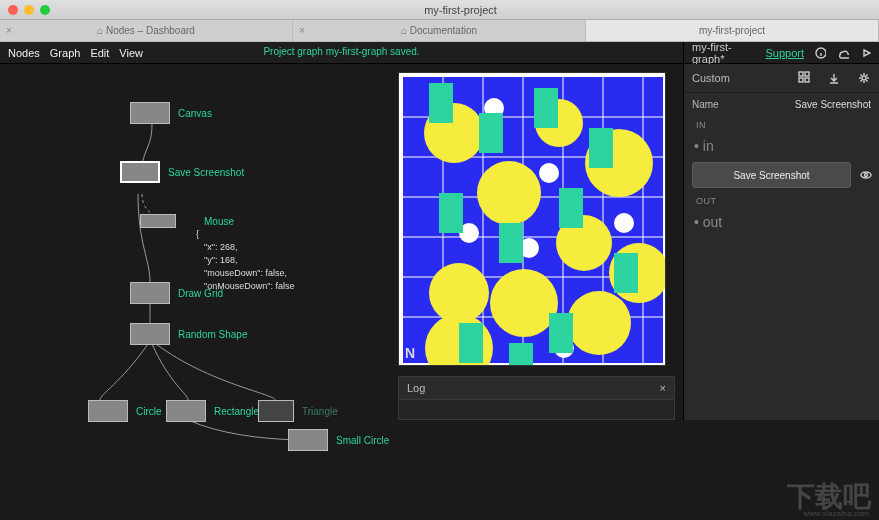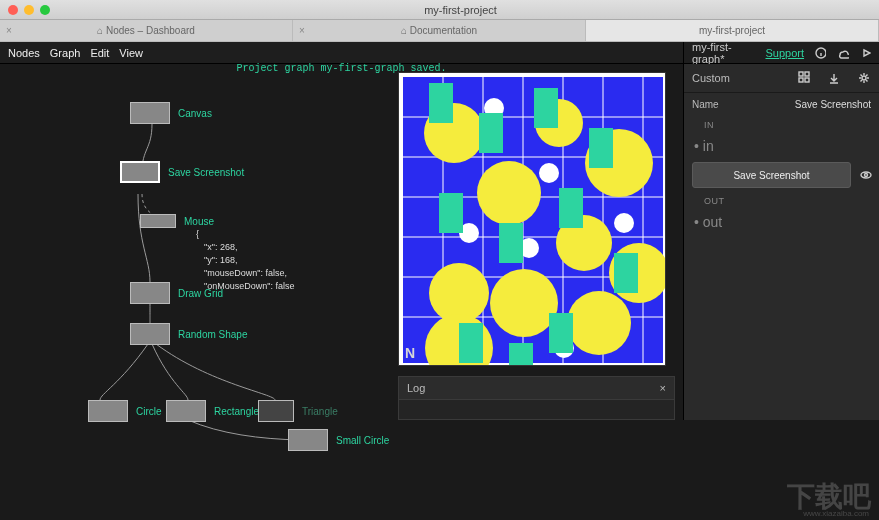--- a/index.html
+++ b/index.html
@@ -12,37 +12,37 @@
   .mac-tabs { height: 22px; background: #d8d8d8; display: flex; border-bottom: 1px solid #bbb; }
   .mac-tab { flex: 1; border-right: 1px solid #bbb; display: flex; align-items: center; justify-content: center; color: #666; font-size: 10px; background: #cfcfcf; position: relative; }
   .mac-tab.active { background: #e6e6e6; }
   .mac-tab .x { position: absolute; left: 6px; color: #888; }
   .content { display: flex; height: 378px; }
   .app-bar { height: 22px; background: #1e1e1e; display: flex; align-items: center; padding: 0 8px; border-bottom: 1px solid #000; }
   .left-col { width: 683px; display: flex; flex-direction: column; background: #1a1a1a; }
   .right-col { width: 196px; background: #2a2a2a; display: flex; flex-direction: column; border-left: 1px solid #000; }
   .menu-items { display: flex; gap: 10px; }
   .menu-items span { color: #eee; font-size: 11px; }
-  .status { position: absolute; left: 0; right: 196px; top: 52px; height: 22px; display: flex; align-items: flex-end; justify-content: center; pointer-events: none; font-family: Liberation Mono, monospace; }
+  .status { position: absolute; left: 0; right: 196px; top: 46px; height: 22px; display: flex; align-items: flex-start; justify-content: center; pointer-events: none; }
   .status span { color: #2dd4a0; font-size: 10px; }
   .app-bar-right { margin-left: auto; display: flex; align-items: center; gap: 10px; color: #ccc; }
   .support { text-decoration: underline; color: #2dd4a0; cursor: pointer; }
   .icon-svg { width: 14px; height: 14px; fill: none; stroke: #ccc; stroke-width: 1.4; }
   .workspace { flex: 1; display: flex; position: relative; }
   .graph { width: 398px; position: relative; }
   .preview-wrap { flex: 1; display: flex; flex-direction: column; padding: 8px 8px 0 0; }
   .preview { width: 268px; height: 294px; background: #fff; border: 1px solid #333; position: relative; overflow: hidden; }
   .wm { position: absolute; left: 6px; bottom: 4px; color: #d6d6d6; font-size: 14px; font-weight: 600; }
   .log-head { margin-top: 10px; height: 24px; background: #2c2c2c; display: flex; align-items: center; padding: 0 8px; color: #bbb; border: 1px solid #3a3a3a; }
   .log-head .lx { margin-left: auto; }
   .panel-section { padding: 6px 8px; border-bottom: 1px solid #1a1a1a; background: #2a2a2a; }
   .panel-title { color: #bbb; }
   .prop-row { display: flex; padding: 6px 8px; align-items: center; color: #bbb; font-size: 10px; }
   .prop-row .v { margin-left: auto; color: #ddd; }
-  .io-head { padding: 4px 20px; color: #888; font-size: 9px; letter-spacing: 0.5px; text-transform: uppercase; }
+  .io-head { padding: 4px 12px; color: #888; font-size: 9px; letter-spacing: 0.5px; text-transform: uppercase; }
   .io-row { padding: 4px 10px; color: #888; font-size: 14px; }
   .btn { display: flex; align-items: center; justify-content: center; height: 26px; background: #4a4a4a; border: 1px solid #5a5a5a; border-radius: 3px; margin: 4px 8px; color: #eee; font-size: 10px; cursor: pointer; position: relative; }
   .eye { position: absolute; right: -18px; top: 6px; }
   .node { position: absolute; display: flex; align-items: center; }
   .node-block { width: 40px; height: 22px; background: #878787; border: 1px solid #bbb; position: relative; }
   .node-label { color: #2dd4a0; font-size: 10px; margin-left: 8px; white-space: nowrap; }
   .node-label.muted { color: #3a7d65; }
   .conn-svg { position: absolute; left: 0; top: 0; width: 398px; height: 456px; pointer-events: none; }
   .conn-svg path { stroke: #9a9a9a; stroke-width: 1; fill: none; }
   .conn-svg path.dashed { stroke-dasharray: 3 3; }
@@ -110,21 +110,21 @@
         </svg>
 
         <div class="node" style="left:130px; top:38px;">
           <div class="node-block"></div>
             <span class="node-label">Canvas</span>
         </div>
         <div class="node" style="left:120px; top:97px;">
           <div class="node-block" style="border:2px solid #fff"></div>
             <span class="node-label">Save Screenshot</span>
         </div>
-        <div class="node" style="left:140px; top:150px;">
+        <div class="node" style="left:140px; top:150px;gap:20px;">
           <div class="node-block" style="width:36px;height:14px;"></div>
             <span class="node-label">Mouse</span>
         </div>
         <div class="mouse-data">
           <div>{</div>
           <div style="padding-left:8px">"x": 268,</div>
           <div style="padding-left:8px">"y": 168,</div>
           <div style="padding-left:8px">"mouseDown": false,</div>
           <div style="padding-left:8px">"onMouseDown": false</div>
         </div>

